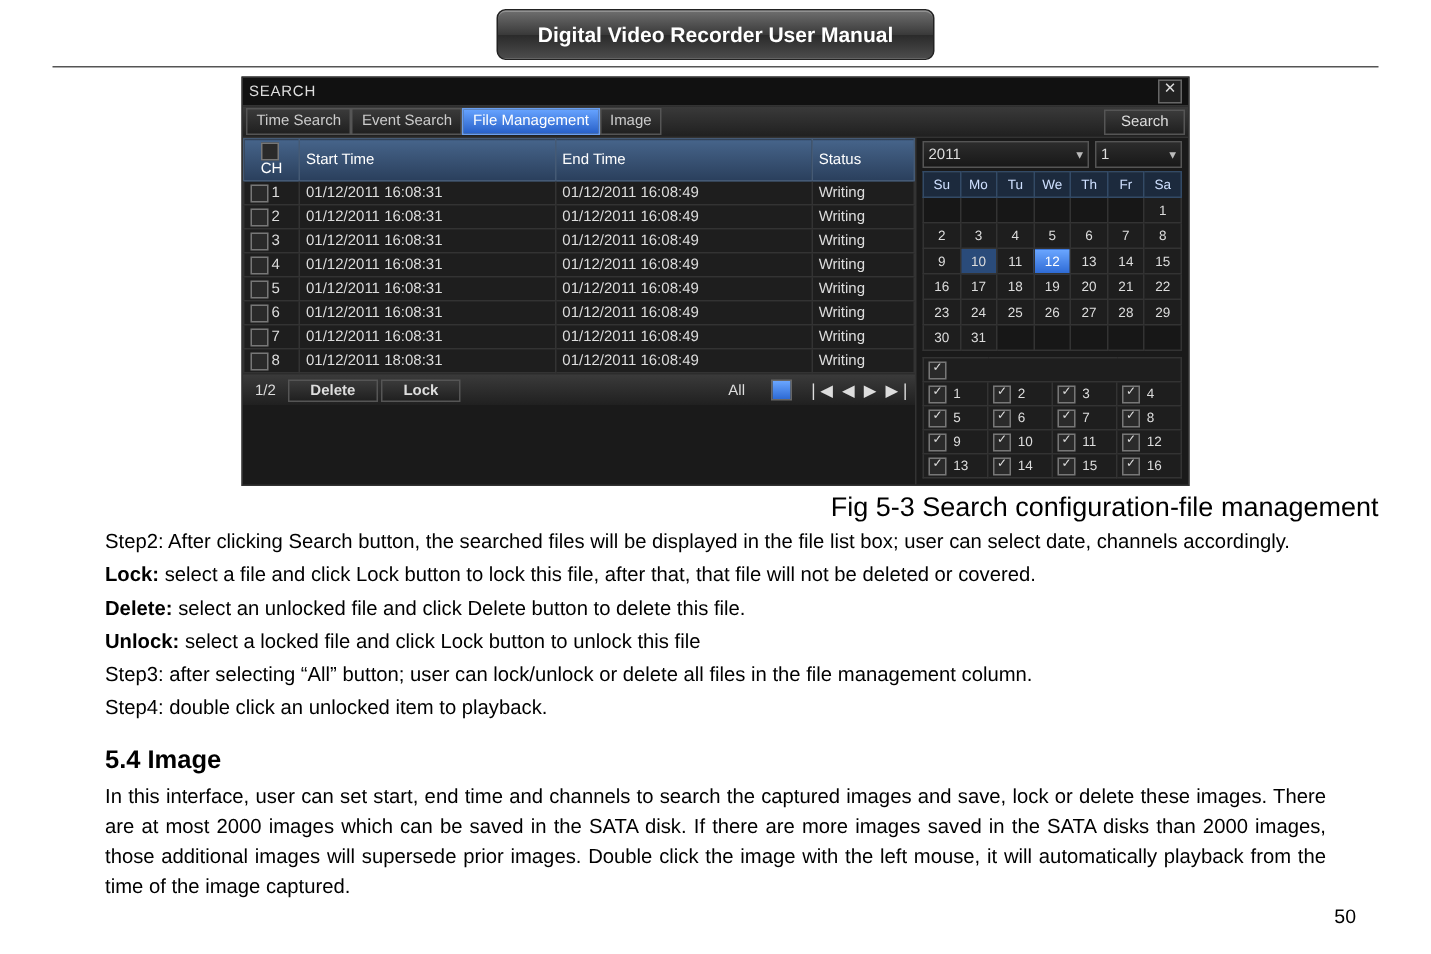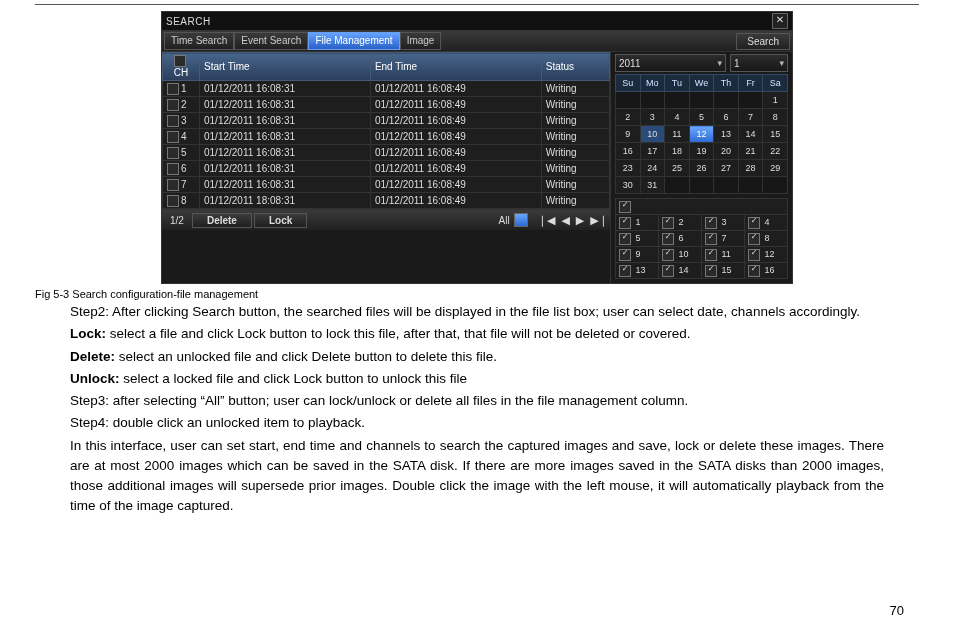--- a/index.html
+++ b/index.html
@@ -151,21 +151,21 @@
     gap: 2px;
   }
   .btn {
     padding: 1px 14px;
     border: 1px solid #555;
     background: linear-gradient(#3a3a3a,#202020);
     color: #ddd;
     font-weight: bold;
   }
   .spacer { flex:1; }
-  .alllbl { margin-right: 2px; }
+  .alllbl { margin-right: 15px; }
   .allchk {
     display:inline-block;width:12px;height:12px;border:1px solid #666;
     background:linear-gradient(#6aa6ff,#2d6ad4);margin-right:8px;
   }
   .navicons { display: flex; gap: 6px; align-items: center; }
   .navi { color:#ddd; font-size:11px; }
 
   
   .yearrow { display:flex; gap:4px; margin-bottom:2px; }
   .sel-box {
@@ -191,30 +191,33 @@
   table.cal td.hl { background:#2a4b7a; }
   table.cal td.sel { background:linear-gradient(#6aa6ff,#2d6ad4); color:#fff; }
 
   table.chsel { border-collapse: collapse; width:100%; margin-top:4px; font-size:9px;}
   table.chsel td {
     border:1px solid #333; height:15px; padding: 0 3px; width:25%;
     background:#1e1e1e;
   }
 
   
-  .caption { text-align:left; font-size:11px; margin: 2px 0 2px 0; }
+  .caption { text-align:right; font-size:18px; margin: 2px 0 2px 0; }
   .body-text { font-size: 13.5px; line-height: 1.5; text-align: justify; margin: 0 35px 0 35px; }
   .body-text p { margin: 0 0 2px 0; }
   .sec-head { font-size: 17px; font-weight: bold; margin: 14px 35px 4px 35px; }
   .pagenum { position: absolute; bottom: 18px; right: 50px; font-size: 13px; }
 </style>
 </head>
 <body>
 
 <div class="page">
+  <div class="titlebar-wrap">
+    <div class="titlebar">Digital Video Recorder User Manual</div>
+  </div>
   <hr class="rule">
 
   <div class="dvr">
     <div class="dvr-top">
       <span class="label">SEARCH</span>
       <span class="close">✕</span>
     </div>
 
     <div class="dvr-row2">
       <span id="tab0" class="tab">Time Search</span>
@@ -424,18 +427,19 @@
 
   <div class="body-text">
     <p>Step2: After clicking Search button, the searched files will be displayed in the file list box; user can select date, channels accordingly.</p>
     <p><b>Lock:</b><span> select a file and click Lock button to lock this file, after that, that file will not be deleted or covered.</span></p>
     <p><b>Delete:</b><span> select an unlocked file and click Delete button to delete this file.</span></p>
     <p><b>Unlock:</b><span> select a locked file and click Lock button to unlock this file</span></p>
     <p>Step3: after selecting “All” button; user can lock/unlock or delete all files in the file management column.</p>
     <p>Step4: double click an unlocked item to playback.</p>
   </div>
 
+  <div class="sec-head">5.4  Image</div>
   <div class="body-text">
     <p>In this interface, user can set start, end time and channels to search the captured images and save, lock or delete these images. There are at most 2000 images which can be saved in the SATA disk. If there are more images saved in the SATA disks than 2000 images, those additional images will supersede prior images. Double click the image with the left mouse, it will automatically playback from the time of the image captured.</p>
   </div>
 
-  <div class="pagenum">70</div>
+  <div class="pagenum">50</div>
 </div>
 
 </body></html>

